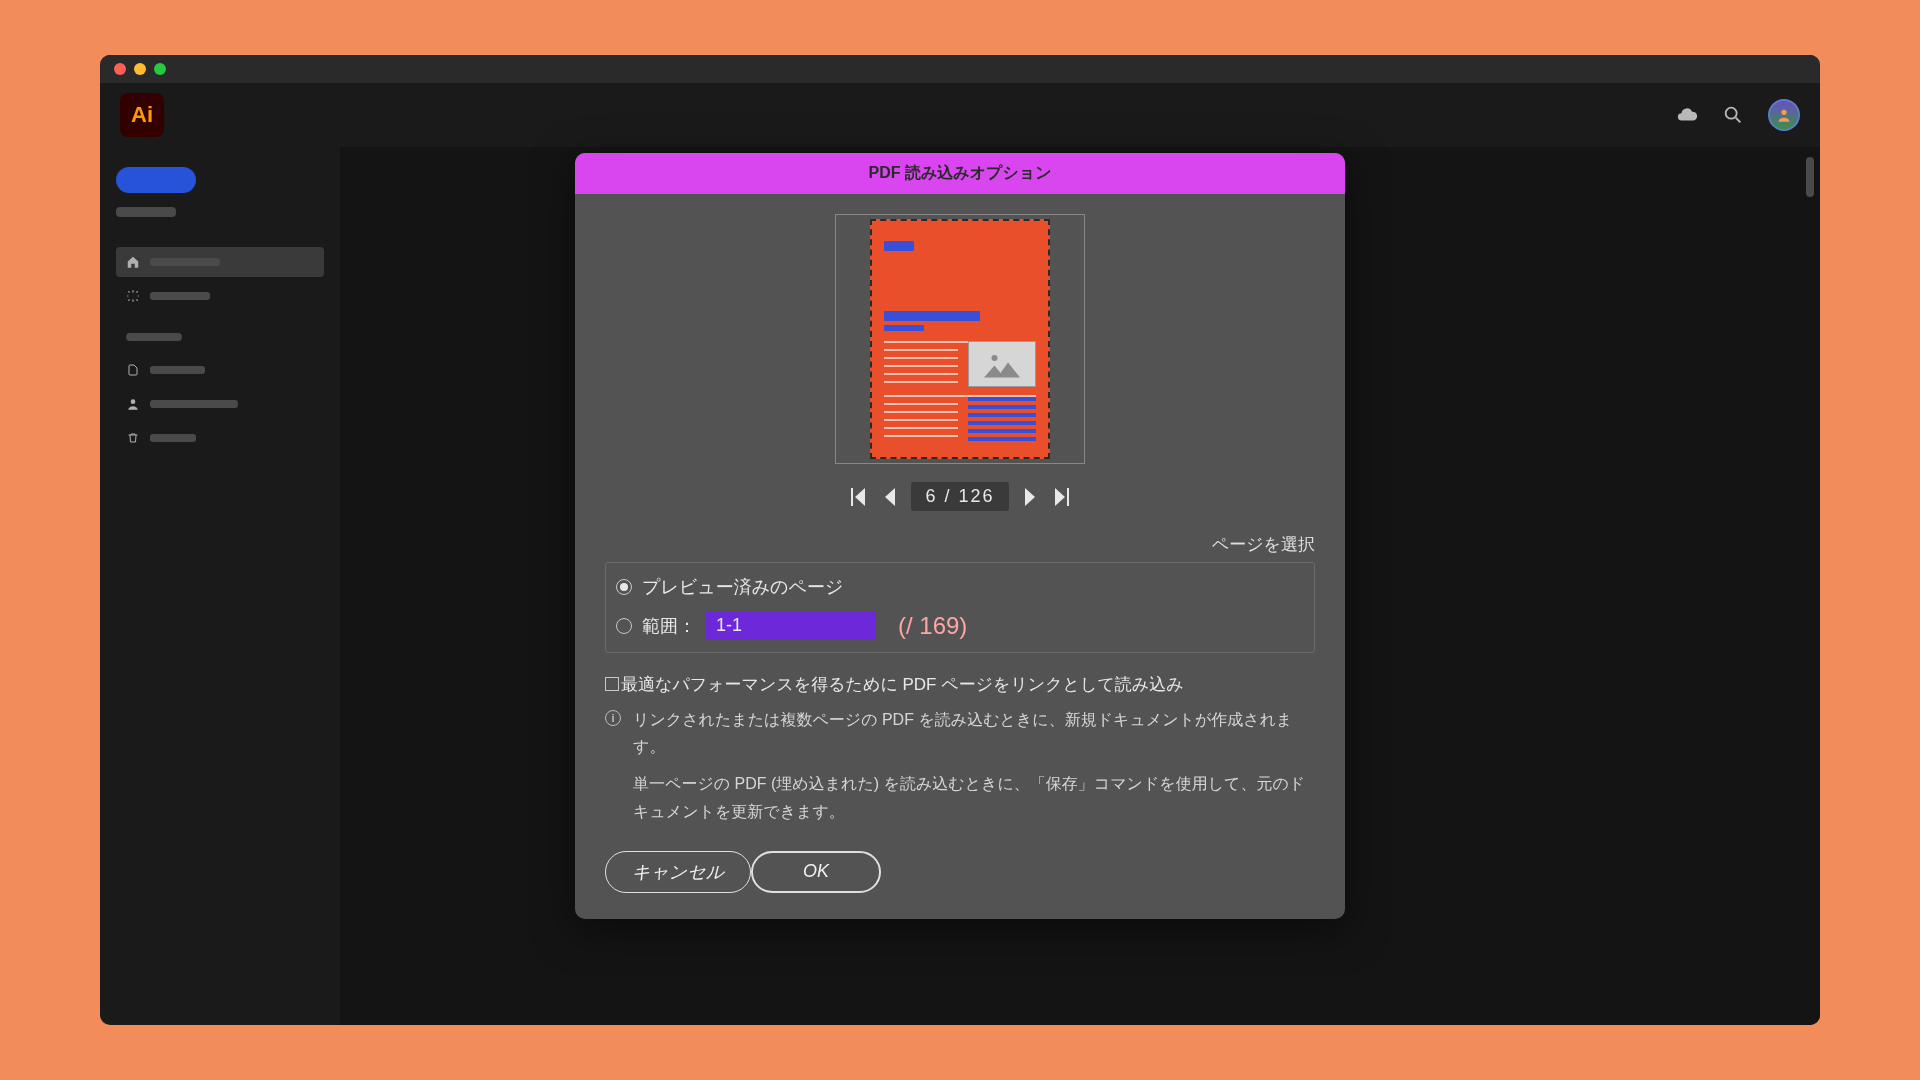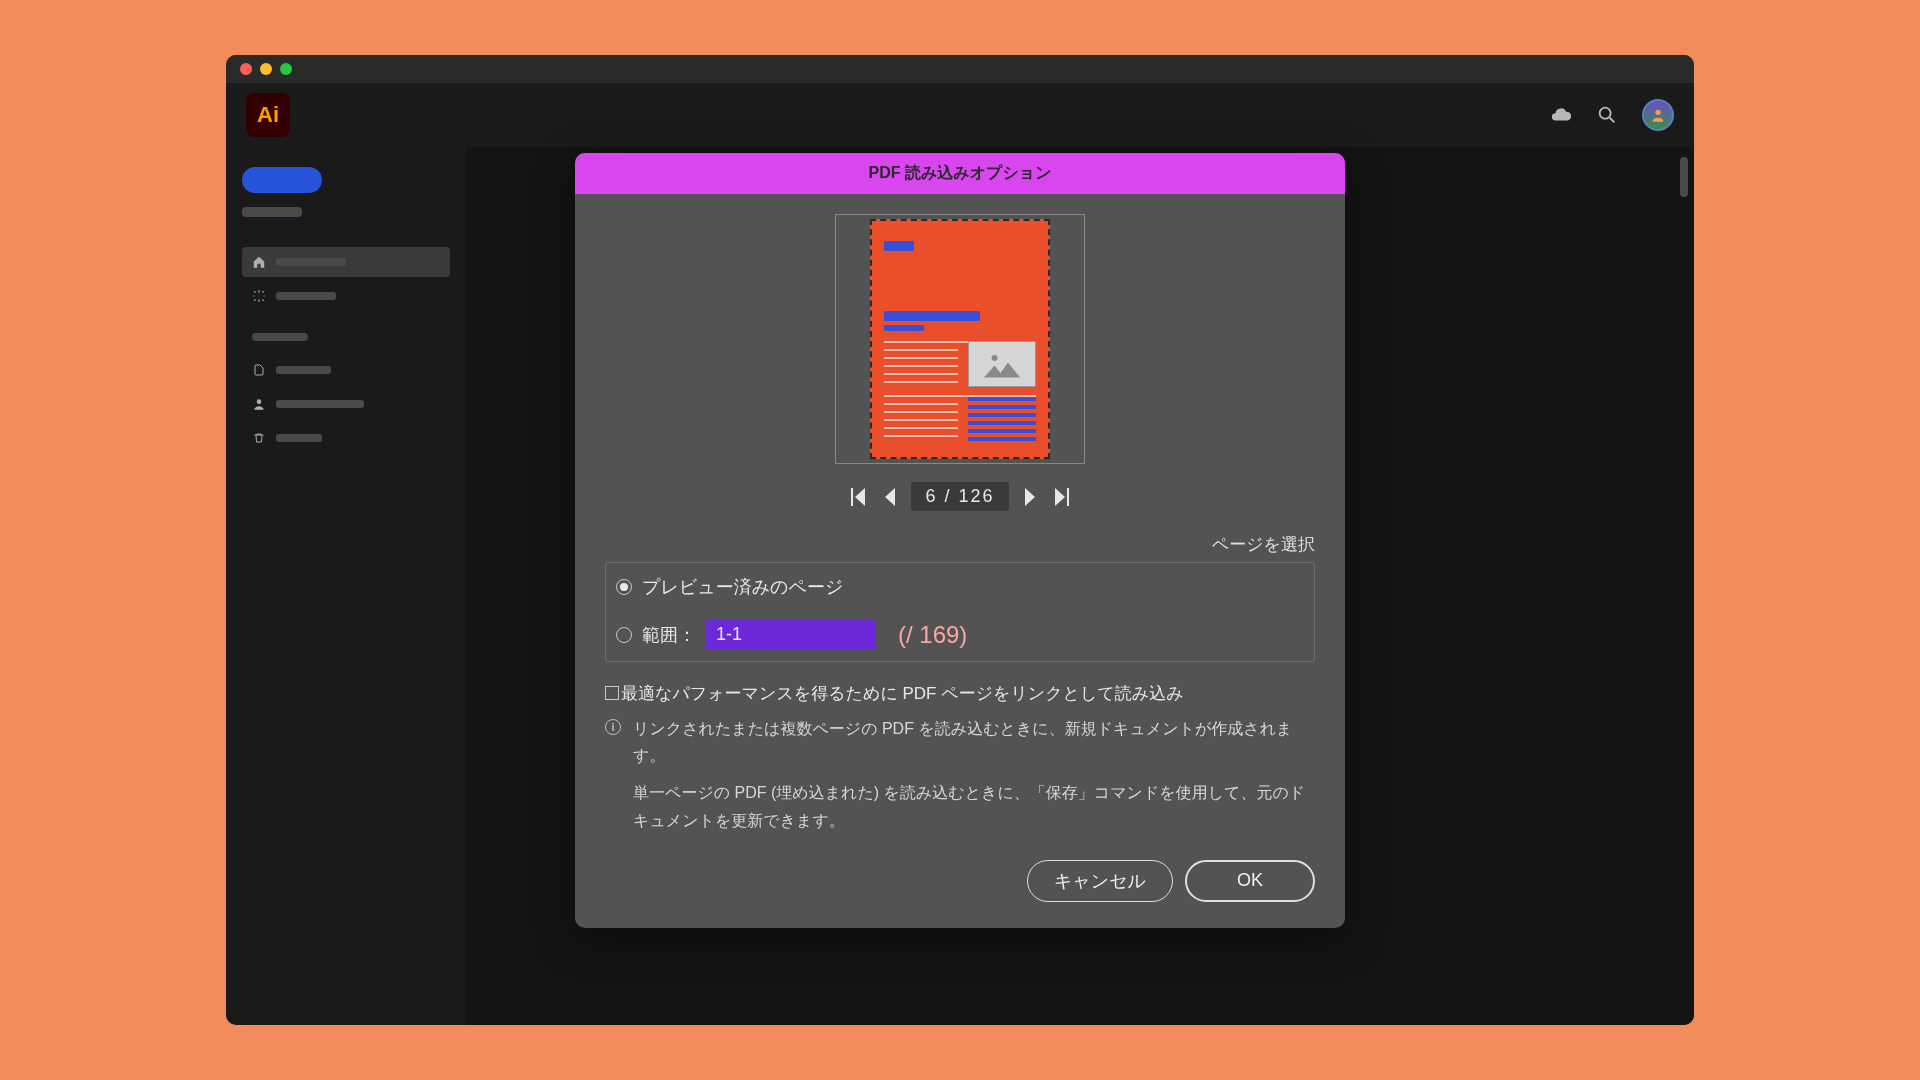--- a/index.html
+++ b/index.html
@@ -3,21 +3,21 @@
 <meta charset="utf-8">
 <style>
 * { margin: 0; padding: 0; box-sizing: border-box; }
 body {
   background: #f28c5a;
   font-family: -apple-system, "Hiragino Sans", sans-serif;
   width: 1920px; height: 1080px;
   display: flex; align-items: center; justify-content: center;
 }
 .frame {
-  width: 1468px; height: 970px;
+  width: 1720px; height: 970px;
   background: #1a1a1a;
   border-radius: 10px;
   overflow: hidden;
   position: relative;
 }
 .titlebar {
   height: 28px; background: #2a2a2a;
   display: flex; align-items: center; padding-left: 14px; gap: 8px;
 }
 .tldot { width: 12px; height: 12px; border-radius: 50%; }
@@ -103,21 +103,21 @@
 .pager { display: flex; align-items: center; justify-content: center; gap: 16px; margin-bottom: 22px; }
 .pg-btn { color: #e8e8e8; cursor: pointer; display:flex; }
 .pg-display {
   background: #3a3a3a; padding: 4px 14px; border-radius: 3px;
   font-size: 18px; letter-spacing: 2px;
 }
 
 .section-label { font-size: 17px; color: #e0e0e0; margin-bottom: 6px; padding-left: 6px; text-align: right; }
 .radio-group {
   border: 1px solid #6a6a6a; border-radius: 3px; padding: 12px 10px;
-  display: flex; flex-direction: column; gap: 21px; margin-bottom: 20px;
+  display: flex; flex-direction: column; gap: 12px; margin-bottom: 20px;
 }
 .radio-row { display: flex; align-items: center; gap: 10px; font-size: 18px; }
 .radio {
   width: 16px; height: 16px; border-radius: 50%;
   border: 1.5px solid #c8c8c8; display: inline-flex; align-items:center; justify-content:center;
 }
 .radio.checked::after { content: ""; width: 8px; height: 8px; border-radius: 50%; background: #e8e8e8; }
 .range-input {
   background: #6d28d9; border: none; color: #e8e8e8;
   padding: 4px 10px; width: 170px; font-size: 18px;
@@ -127,21 +127,21 @@
 
 .chk-row { display: flex; align-items: flex-start; gap: 2px; font-size: 17px; margin-bottom: 10px; }
 .chk {
   width: 14px; height: 14px; border: 1.5px solid #c8c8c8; margin-top: 4px; flex-shrink: 0;
 }
 .info-row { display: flex; gap: 12px; align-items: flex-start; margin-bottom: 10px; }
 .info-ic { width: 16px; height: 16px; margin-top: 4px; flex-shrink: 0; border: 1.5px solid #bcbcbc; border-radius: 50%; display:flex;align-items:center;justify-content:center; font-size: 11px; font-weight:600; color:#bcbcbc; }
 .info-text { font-size: 16px; line-height: 1.7; color: #d6d6d6; }
 .info-text.pad { padding-left: 28px; }
 
-.btn-row { display: flex; justify-content: flex-end; gap: 12px; margin-top: 26px; }
+.btn-row { display: flex; margin-top: 26px; font-style: italic; }
 .btn {
   min-width: 130px; text-align: center;
   padding: 8px 26px; border: 1.5px solid #e0e0e0; border-radius: 22px;
   font-size: 18px; color: #f0f0f0; cursor: pointer; background: transparent;
 }
 .btn.primary { border-width: 2px; }
 </style>
 </head>
 <body>
 

